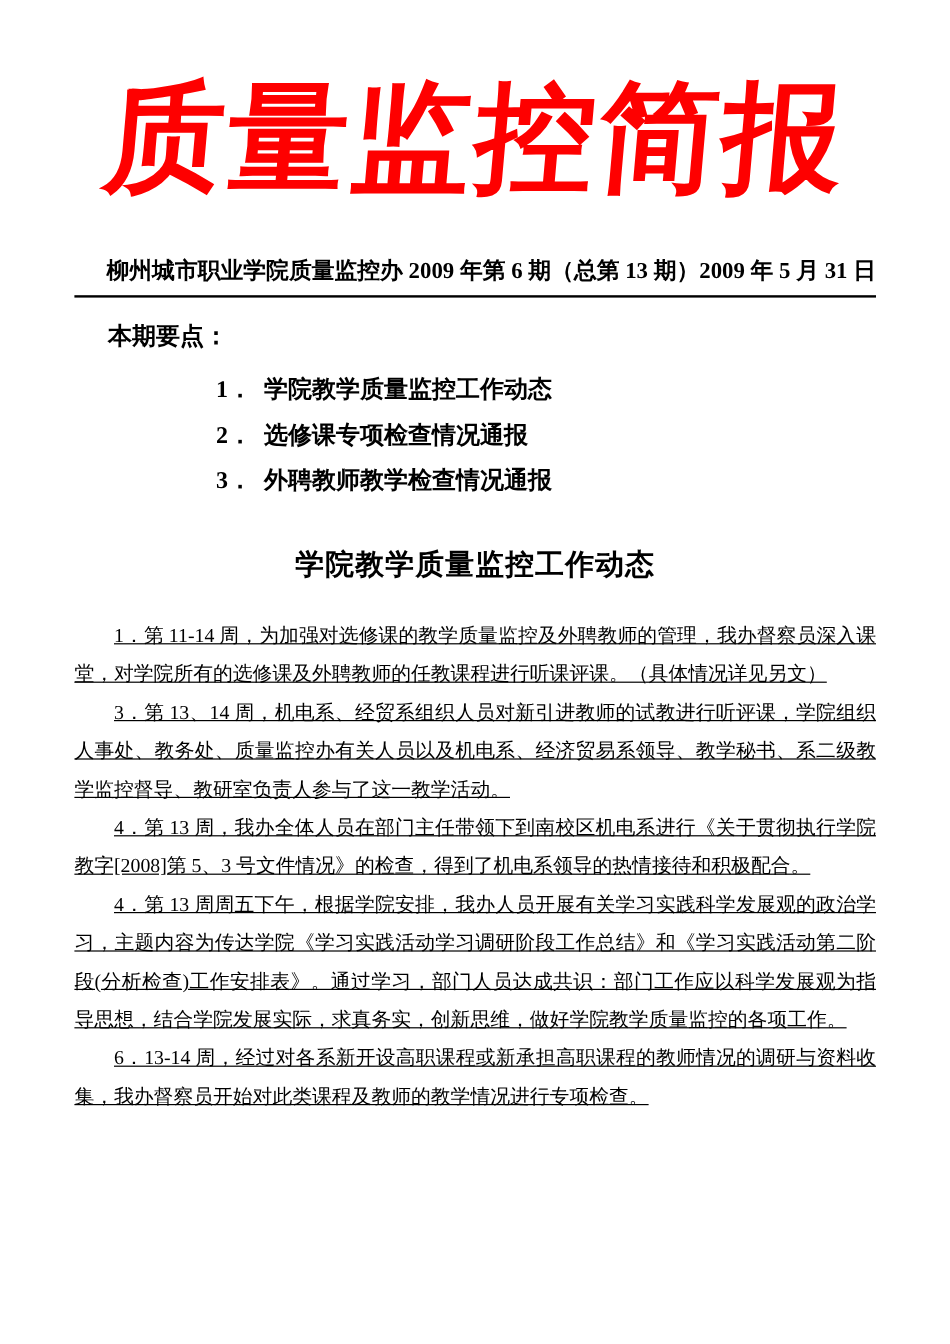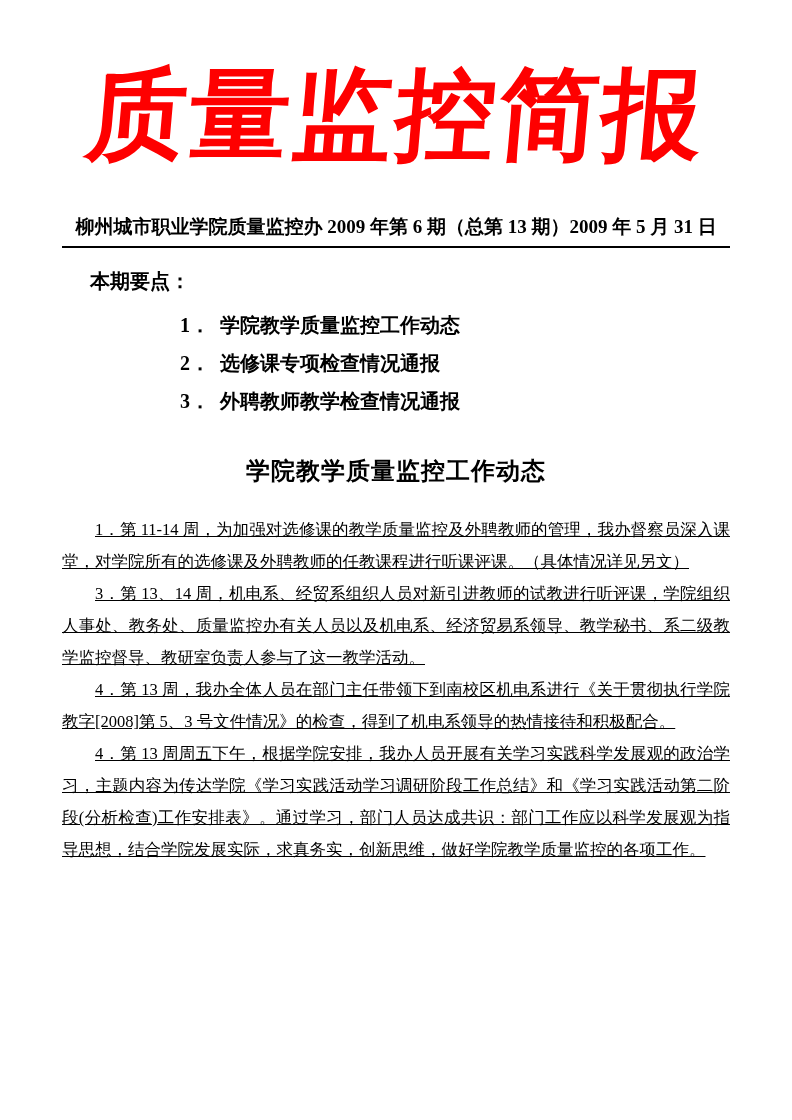--- a/index.html
+++ b/index.html
@@ -31,21 +31,21 @@
     transform: skewX(-5deg);
     font-family: "Liberation Serif", "DejaVu Serif", serif;
   }
   
   .publine {
     margin-top: 22px;
     font-weight: bold;
     font-size: 19px;
     line-height: 30px;
     white-space: nowrap;
-    text-align: center;
+    text-align: right;
     border-bottom: 2.5px solid #000000;
     padding-bottom: 4px;
   }
   
   .highlights {
     margin-top: 20px;
   }
   .hl-label {
     font-weight: bold;
     font-size: 20px;
@@ -113,15 +113,16 @@
     </ul>
   </div>
 
   <h2 class="section-title">学院教学质量监控工作动态</h2>
 
   <div class="body-text">
     <p class="body-para">1．第 11-14 周，为加强对选修课的教学质量监控及外聘教师的管理，我办督察员深入课堂，对学院所有的选修课及外聘教师的任教课程进行听课评课。（具体情况详见另文）</p>
     <p class="body-para">3．第 13、14 周，机电系、经贸系组织人员对新引进教师的试教进行听评课，学院组织人事处、教务处、质量监控办有关人员以及机电系、经济贸易系领导、教学秘书、系二级教学监控督导、教研室负责人参与了这一教学活动。</p>
     <p class="body-para">4．第 13 周，我办全体人员在部门主任带领下到南校区机电系进行《关于贯彻执行学院教字[2008]第 5、3 号文件情况》的检查，得到了机电系领导的热情接待和积极配合。</p>
     <p class="body-para">4．第 13 周周五下午，根据学院安排，我办人员开展有关学习实践科学发展观的政治学习，主题内容为传达学院《学习实践活动学习调研阶段工作总结》和《学习实践活动第二阶段(分析检查)工作安排表》。通过学习，部门人员达成共识：部门工作应以科学发展观为指导思想，结合学院发展实际，求真务实，创新思维，做好学院教学质量监控的各项工作。</p>
+    <p class="body-para">6．13-14 周，经过对各系新开设高职课程或新承担高职课程的教师情况的调研与资料收集，我办督察员开始对此类课程及教师的教学情况进行专项检查。</p>
   </div>
 
 </div>
 
 </body></html>

